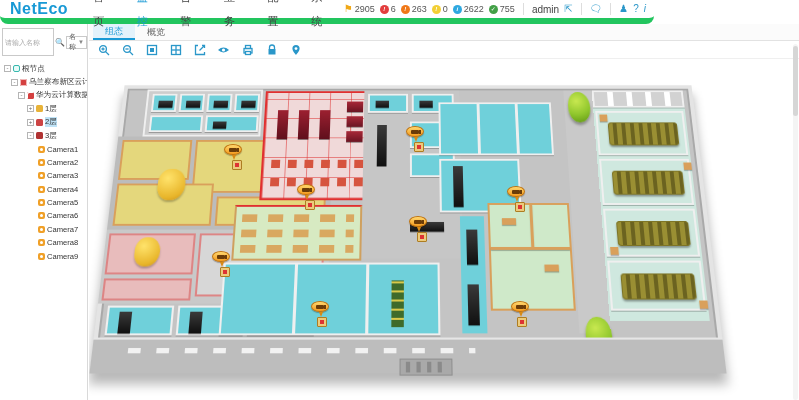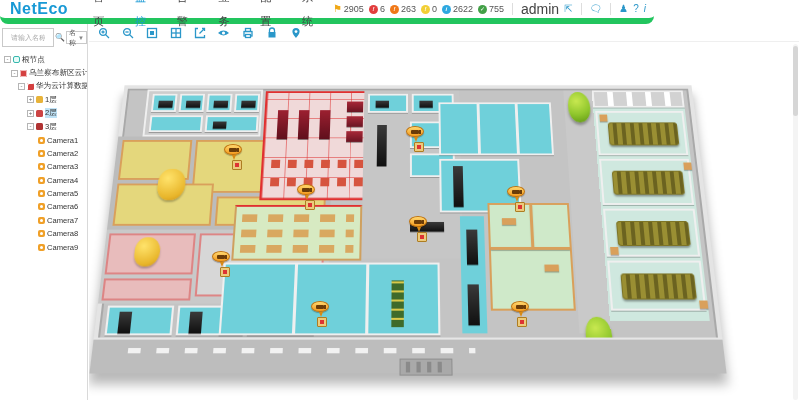--- a/index.html
+++ b/index.html
@@ -14,27 +14,27 @@
   .nav { display:flex; gap:0; height:24px; align-items:center; }
   .nav-item { font-size:11px; color:#444; padding:0 11px; line-height:24px; cursor:pointer; }
   .nav-item.active { color:#1899d5; }
   #header-right { margin-left:auto; display:flex; align-items:center; gap:5px; padding-right:8px; }
   .badge { display:flex; align-items:center; gap:2px; font-size:9px; color:#555; }
   .dot { width:9px; height:9px; border-radius:50%; display:inline-flex; align-items:center;
     justify-content:center; color:#fff; font-size:6px; line-height:1; font-weight:bold; }
   .bell { font-size:10px; line-height:1; }
   .hdr-sep { width:1px; height:12px; background:#ddd; margin:0 3px; }
   .hicon { color:#2a97c9; font-size:10px; line-height:1; cursor:pointer; }
-  .admin { font-size:14px; color:#444; }
+  .admin { font-size:10px; color:#444; }
 
   
   #sidebar { position:absolute; left:0; top:24px; width:88px; height:376px; background:#fff;
     border-right:1px solid #d9d9d9; z-index:20; }
   #search-row { display:flex; align-items:center; padding:4px 2px 3px 2px; gap:1px; }
-  #search-input { width:52px; height:19px; border:1px solid #c9c9c9; font-size:7px; padding:0 8px;
+  #search-input { width:52px; height:28px; border:1px solid #c9c9c9; font-size:7px; padding:0 2px;
     color:#333; }
   #search-input::placeholder { color:#aaa; }
   .mag { color:#2a97c9; font-size:8px; }
   #search-type { height:13px; border:1px solid #c9c9c9; font-size:7px; display:flex; align-items:center;
     padding:0 2px; color:#555; gap:2px; background:#fff; }
   .caret { font-size:6px; color:#888; }
   #tree { padding:3px 0 0 2px; }
   .trow { display:flex; align-items:center; height:13.4px; font-size:7.6px; color:#333;
     white-space:nowrap; overflow:hidden; cursor:pointer; }
   .tg { width:7px; height:7px; border:1px solid #b5b5b5; background:#fff; font-size:6px; line-height:5px;
@@ -230,20 +230,24 @@
         <span class="lbl">Camera8</span>
       </div>
       <div class="trow" style="padding-left:36px">
         <i class="ticon cam"></i>
         <span class="lbl">Camera9</span>
       </div>
     </div>
   </div>
 
   <div id="main">
+    <div id="tabbar">
+      <span class="tab active">组态</span>
+      <span class="tab">概览</span>
+    </div>
     <div id="toolbar">
       <span class="tbtn">
         <svg width="12" height="12" viewBox="0 0 12 12">
             <circle cx="5" cy="5" r="3.4"></circle>
             <line x1="7.6" y1="7.6" x2="11" y2="11"></line>
             <line x1="3.4" y1="5" x2="6.6" y2="5"></line>
             <line x1="5" y1="3.4" x2="5" y2="6.6"></line>
           </svg>
       </span>
       <span class="tbtn">

